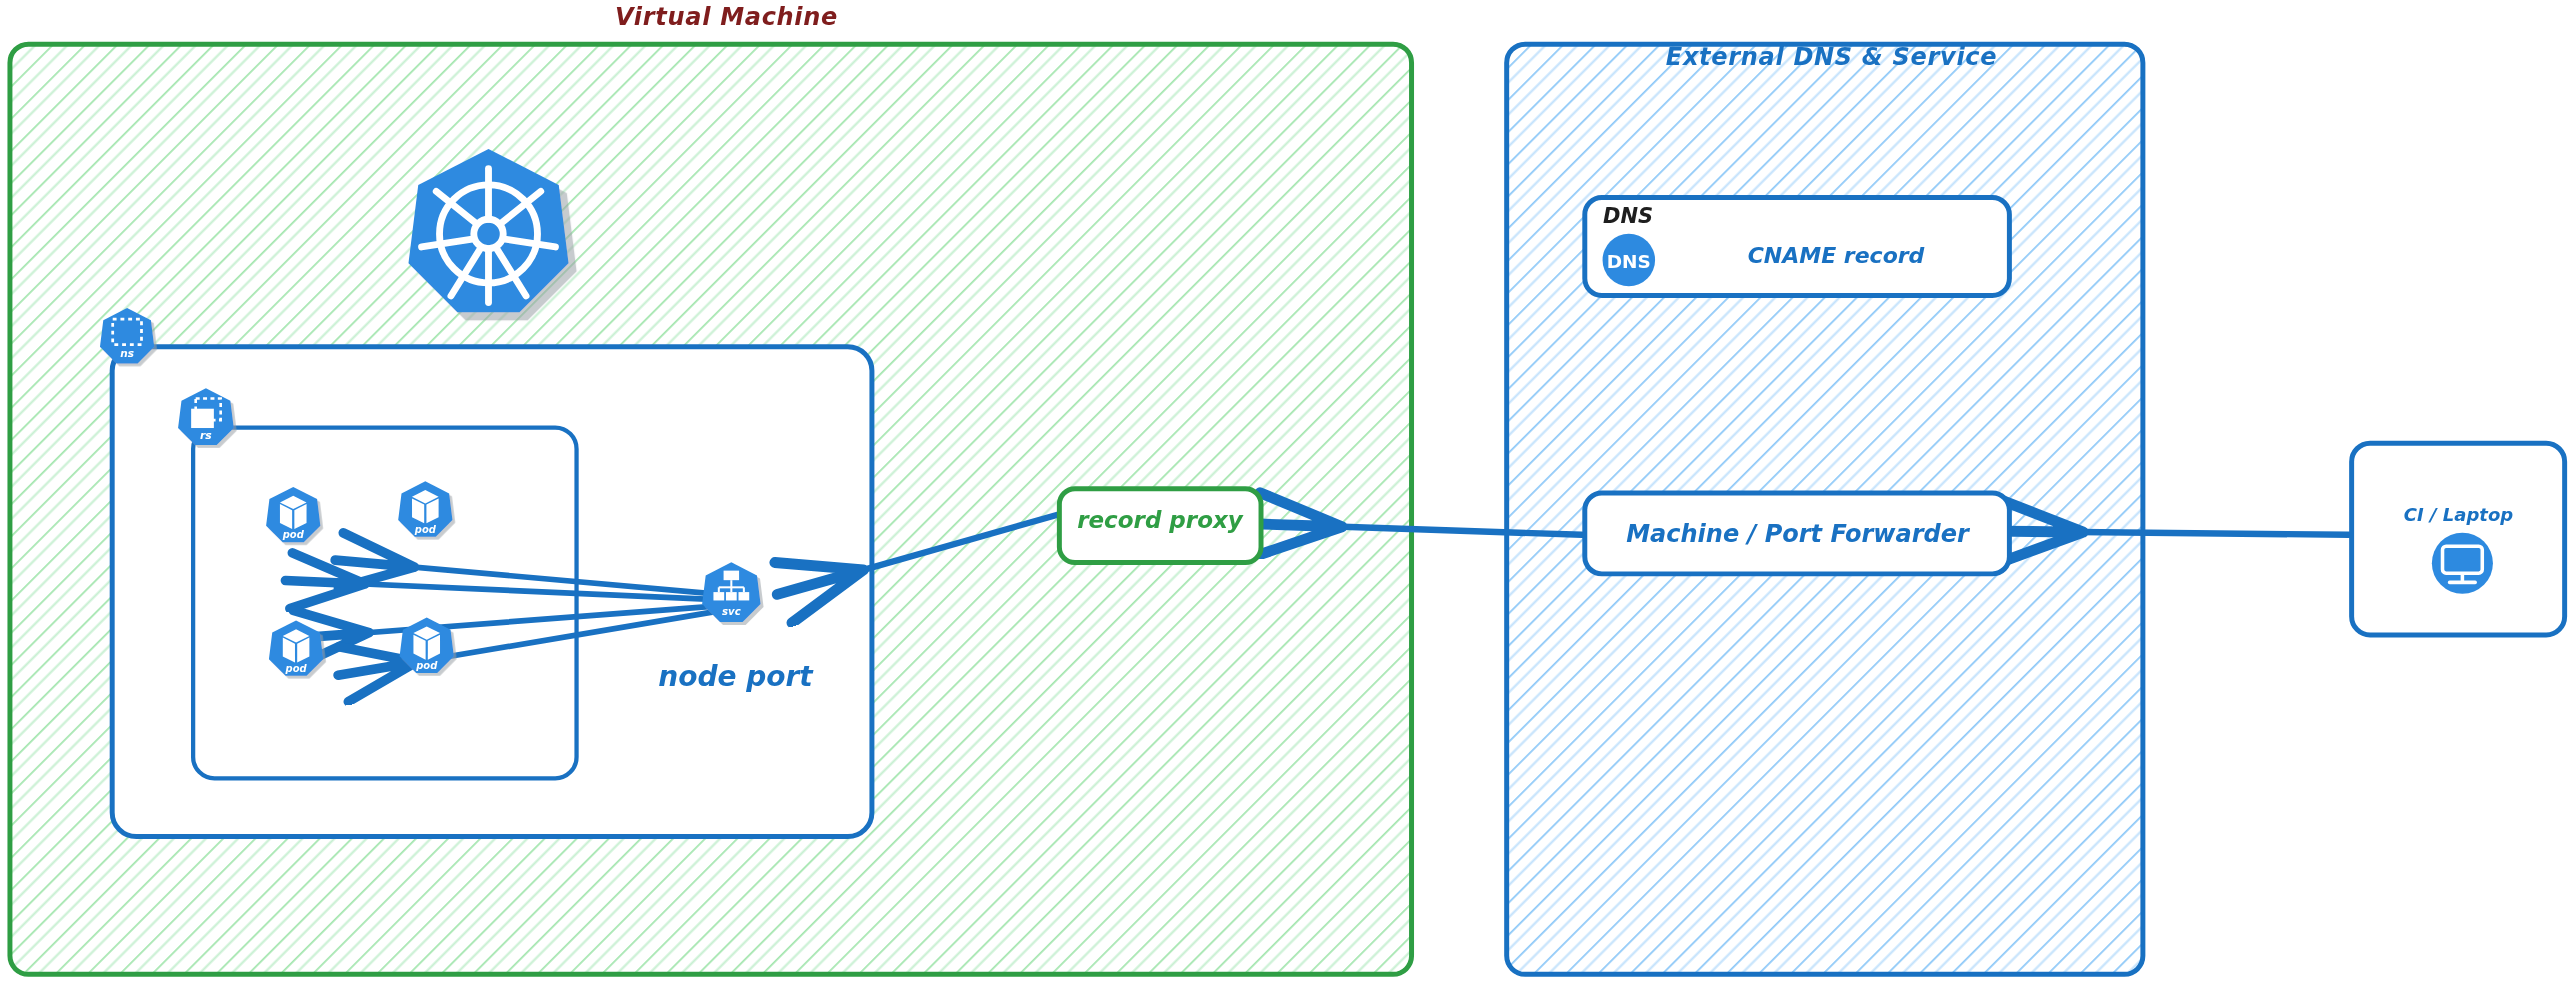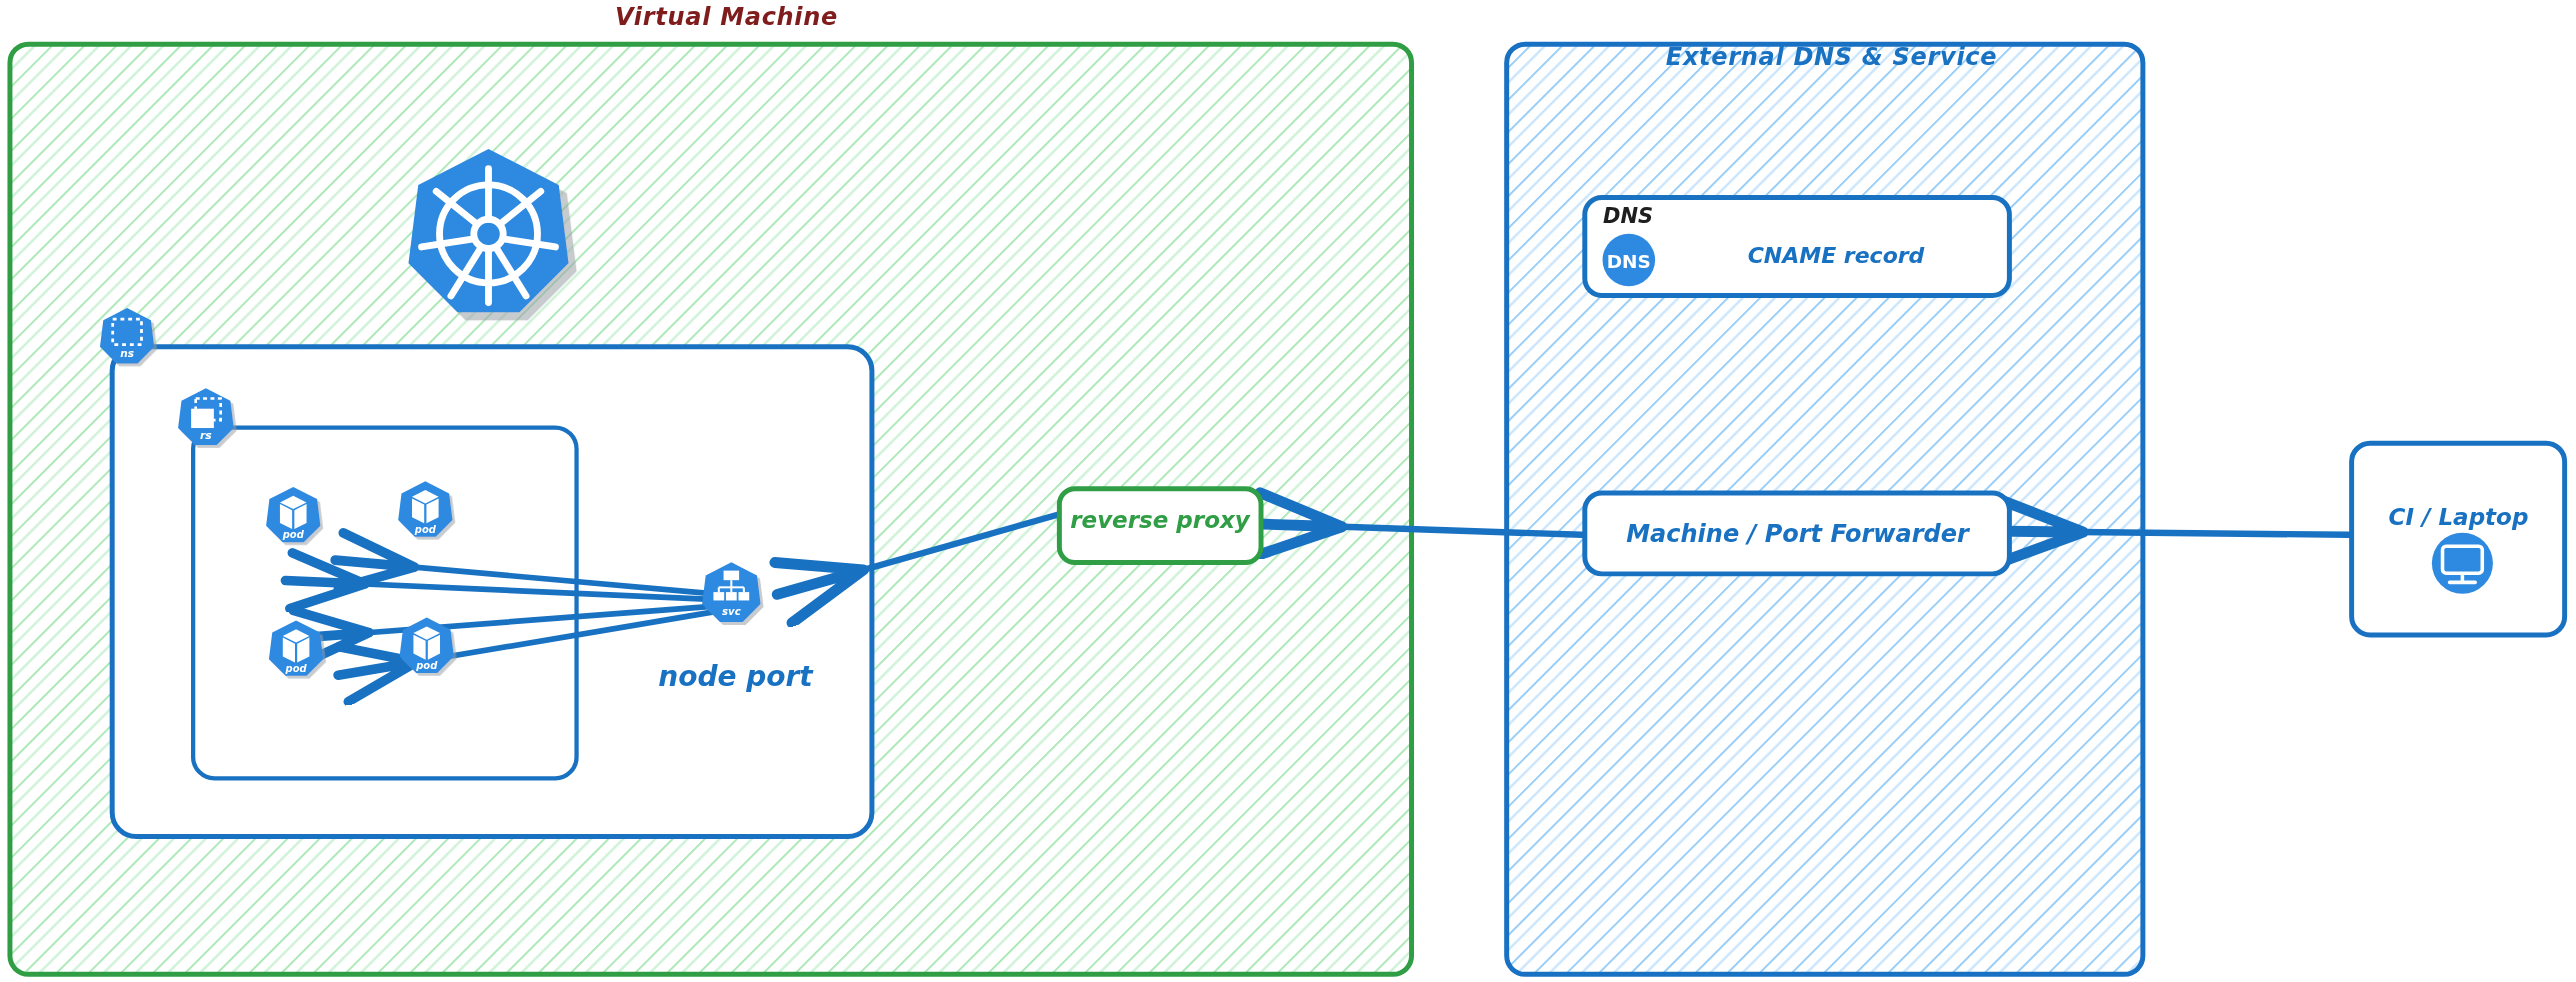--- a/index.html
+++ b/index.html
@@ -189,30 +189,30 @@
     </g>
   </svg>
 
   <div style="position:absolute; left:615px; top:2.8px; width:227px; text-align:left;
               color:#7f1d1d; font-size:24px; letter-spacing:0.7px;" class="hand">Virtual Machine</div>
 
   <div style="position:absolute; left:1654px; top:2.8px; width:355px; text-align:center;
               color:#1971c2; font-size:24px; letter-spacing:0.7px;margin-top:40px;" class="hand">External DNS &amp; Service</div>
 
   <div style="position:absolute; left:1059px; top:507px; width:202px; text-align:center;
-              color:#2f9e44; font-size:23px;" class="hand">reverse proxy</div>
+              color:#2f9e44; font-size:23px;" class="hand">record proxy</div>
 
   <div style="position:absolute; left:643px; top:660px; width:185px; text-align:center;
               color:#1971c2; font-size:28px;" class="hand">node port</div>
 
   <div style="position:absolute; left:1603px; top:204px; color:#1e1e1e; font-size:21px;" class="hand">DNS</div>
 
   <div style="position:absolute; left:1676px; top:243px; width:320px; text-align:center;
               color:#1971c2; font-size:22px;" class="hand">CNAME record</div>
 
   <div style="position:absolute; left:1585px; top:520px; width:425px; text-align:center;
               color:#1971c2; font-size:24px;" class="hand">Machine / Port Forwarder</div>
 
   <div style="position:absolute; left:2352px; top:504px; width:213px; text-align:center;
-              color:#1971c2; font-size:23px;" class="hand">CI / Laptop</div>
+              color:#1971c2; font-size:18px;" class="hand">CI / Laptop</div>
 
 </div>
 
 
 </body></html>

